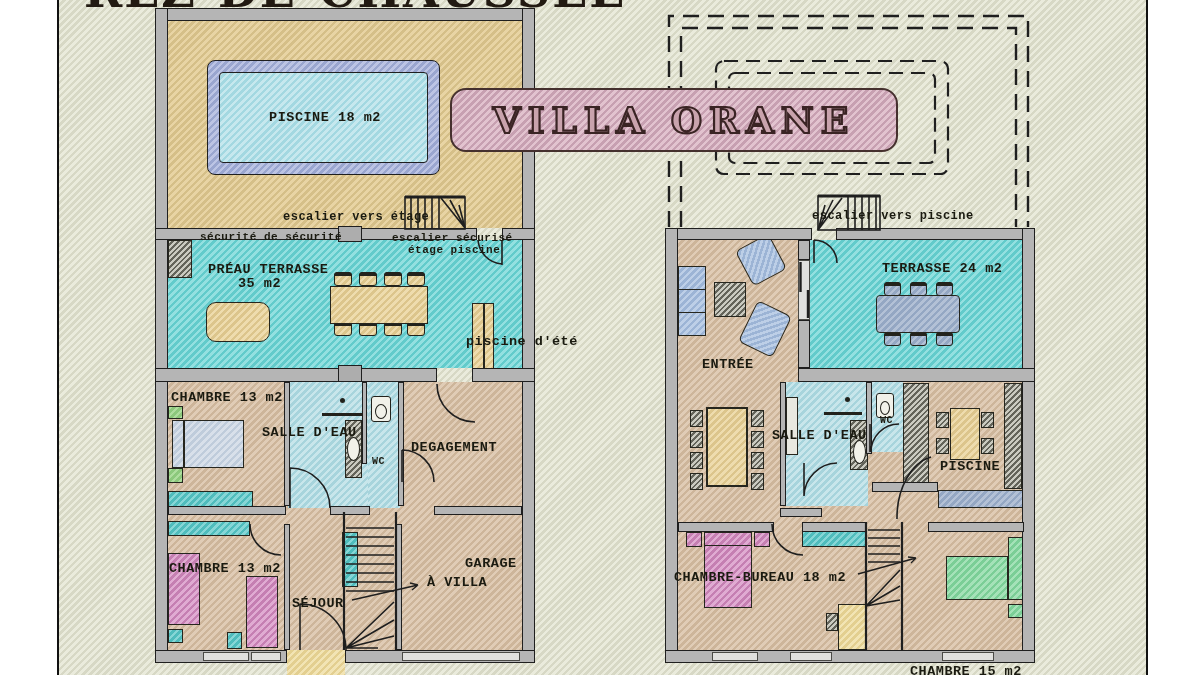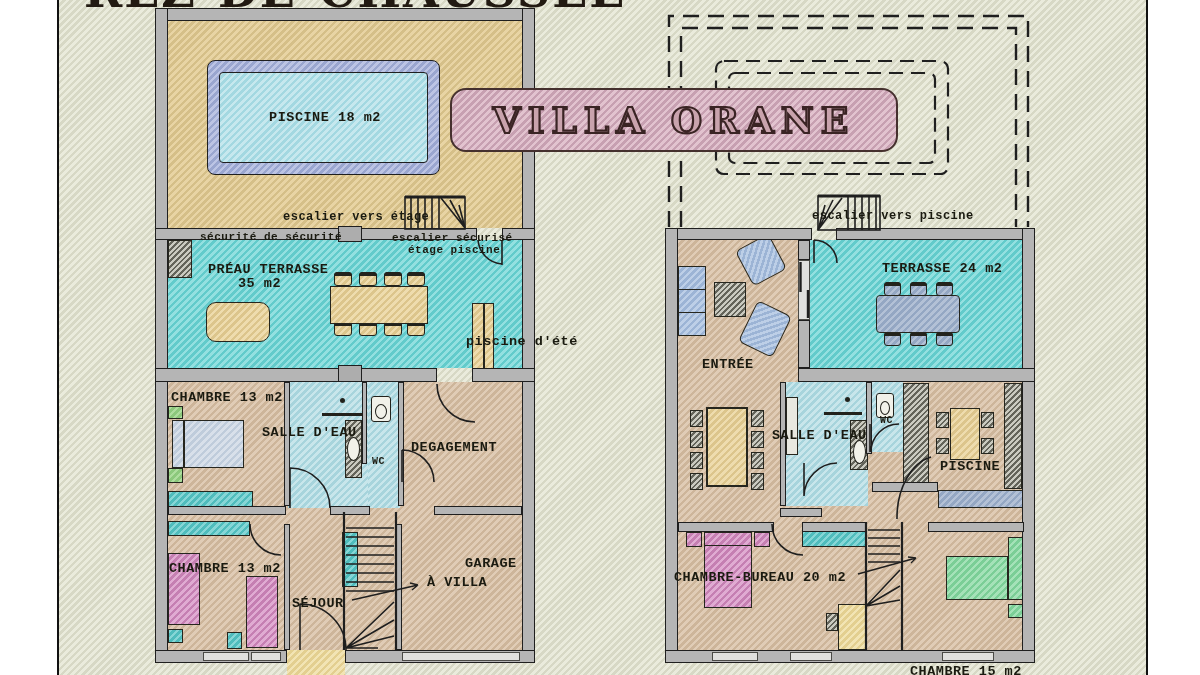--- a/index.html
+++ b/index.html
@@ -282,20 +282,20 @@
   <div class="lbl" style="left:292px;top:596px;">SÉJOUR</div>
   <div class="lbl" style="left:432px;top:556px;margin-left:33px;">GARAGE</div>
   <div class="lbl" style="left:427px;top:575px;">À VILLA</div>
 
   <div class="lbl sm" style="left:812px;top:209px;font-size:12px;">escalier vers piscine</div>
   <div class="lbl" style="left:882px;top:261px;">TERRASSE 24 m2</div>
   <div class="lbl" style="left:702px;top:357px;">ENTRÉE</div>
   <div class="lbl" style="left:772px;top:428px;">SALLE D'EAU</div>
   <div class="lbl xs" style="left:880px;top:415px;">WC</div>
   <div class="lbl" style="left:940px;top:459px;">PISCINE</div>
-  <div class="lbl" style="left:674px;top:570px;">CHAMBRE-BUREAU 20 m2</div>
+  <div class="lbl" style="left:674px;top:570px;">CHAMBRE-BUREAU 18 m2</div>
   <div class="lbl" style="left:910px;top:664px;">CHAMBRE 15 m2</div>
 
   <div class="z banner h-banner" style="left:450px;top:88px;width:448px;height:64px;">
     <span class="banner-text">VILLA ORANE</span>
   </div>
 
 </div>
 
 </body></html>

